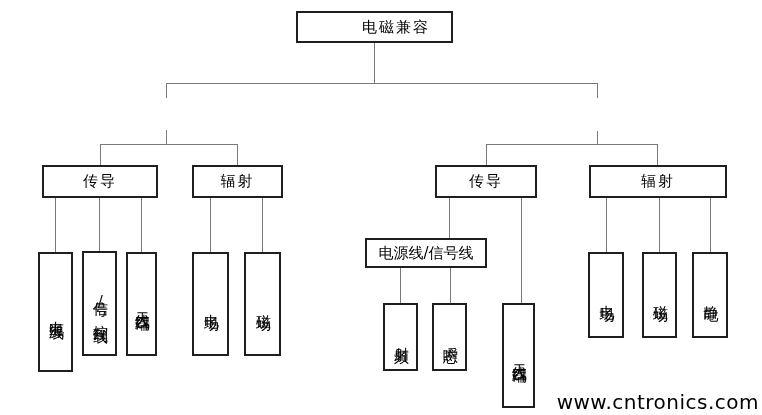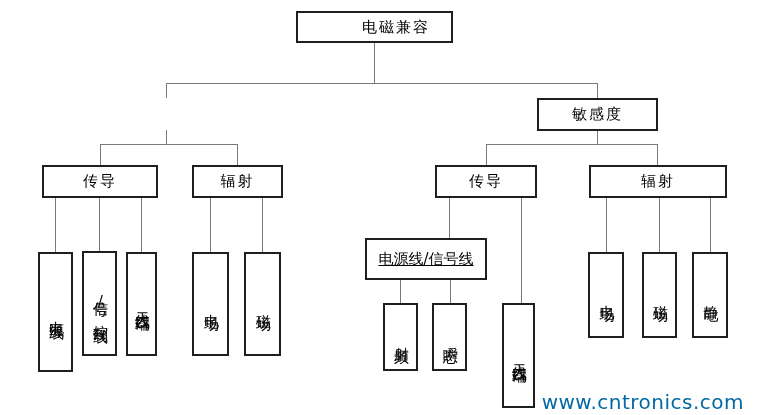--- a/index.html
+++ b/index.html
@@ -13,22 +13,22 @@
     display:flex; align-items:center; justify-content:center;
     font-size:15px; color:#000;
   }
   .node .lbl { white-space:nowrap; letter-spacing:2px; }
   .node.v .lbl {
     writing-mode:vertical-rl; text-orientation:upright;
     white-space:normal; letter-spacing:2px; line-height:1.05;
   }
   .line { position:absolute; background:#7a7a7a; }
   .wm {
-    position:absolute; right:18px; bottom:1px;
-    font-size:20px; color:#0369a1; letter-spacing:0.5px;
+    position:absolute; right:3px; bottom:1px;
+    font-size:20px; color:#000000; letter-spacing:0.5px;
   }
 </style>
 </head>
 <body>
 
 <div class="stage">
 
   <div>
 
     <div class="line" style="left:374px; top:43px; width:1px; height:40px;"></div>
@@ -62,23 +62,20 @@
     <div class="line" style="left:606px; top:198px; width:1px; height:54px;"></div>
     <div class="line" style="left:659px; top:198px; width:1px; height:54px;"></div>
     <div class="line" style="left:710px; top:198px; width:1px; height:54px;"></div>
   </div>
 
   <div class="node h" style="left:296px; top:11px; width:157px; height:32px;padding-left:43px;">
     <span class="lbl">电磁兼容</span>
   </div>
 
 
-  <div class="node h" style="left:537px; top:98px; width:121px; height:33px;">
-    <span class="lbl">敏感度</span>
-  </div>
 
   <div class="node h" style="left:42px; top:165px; width:116px; height:33px;">
     <span class="lbl">传导</span>
   </div>
 
   <div class="node h" style="left:192px; top:165px; width:91px; height:33px;">
     <span class="lbl">辐射</span>
   </div>
 
   <div class="node h" style="left:435px; top:165px; width:102px; height:33px;">
@@ -102,21 +99,21 @@
   </div>
 
   <div class="node v" style="left:192px; top:252px; width:37px; height:104px;">
     <span class="lbl">电场</span>
   </div>
 
   <div class="node v" style="left:244px; top:252px; width:37px; height:104px;">
     <span class="lbl">磁场</span>
   </div>
 
-  <div class="node h" style="left:365px; top:238px; width:122px; height:42px;text-decoration:underline;">
+  <div class="node h" style="left:365px; top:238px; width:122px; height:30px;">
     <span class="lbl" style="letter-spacing:0;">电源线/信号线</span>
   </div>
 
   <div class="node v" style="left:383px; top:303px; width:35px; height:68px;">
     <span class="lbl">射频</span>
   </div>
 
   <div class="node v" style="left:432px; top:303px; width:35px; height:68px;">
     <span class="lbl">瞬态</span>
   </div>

